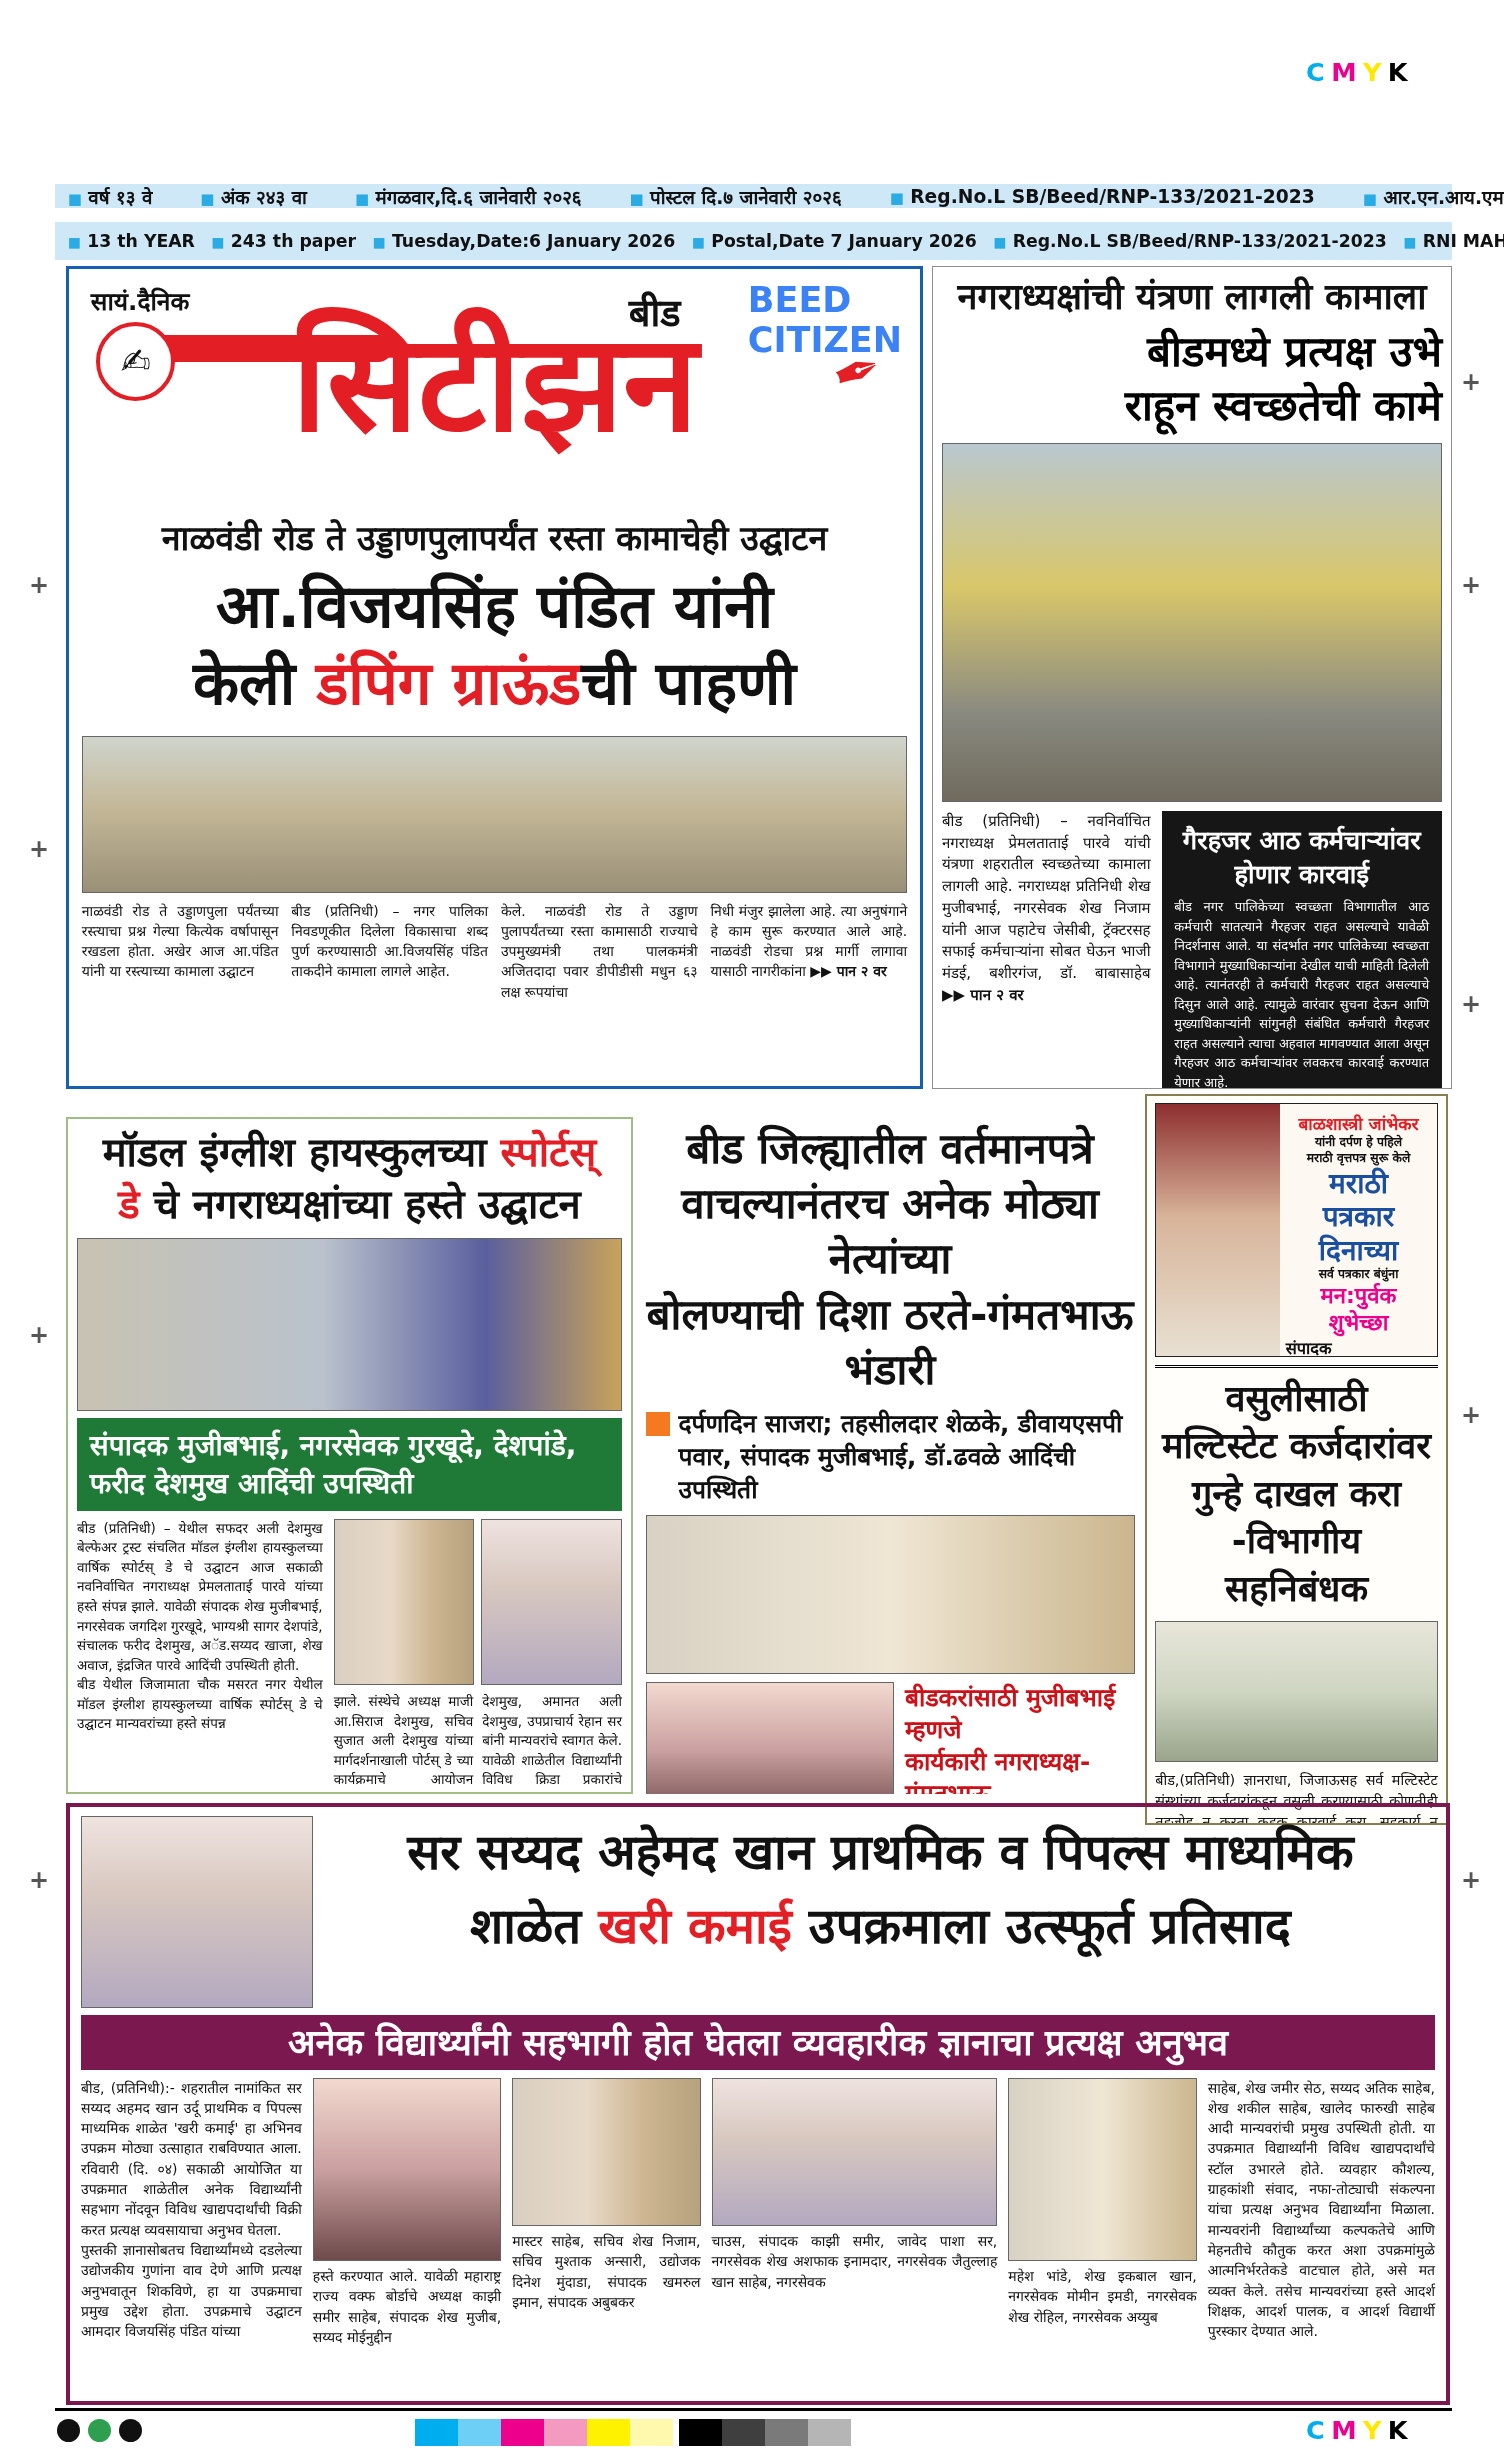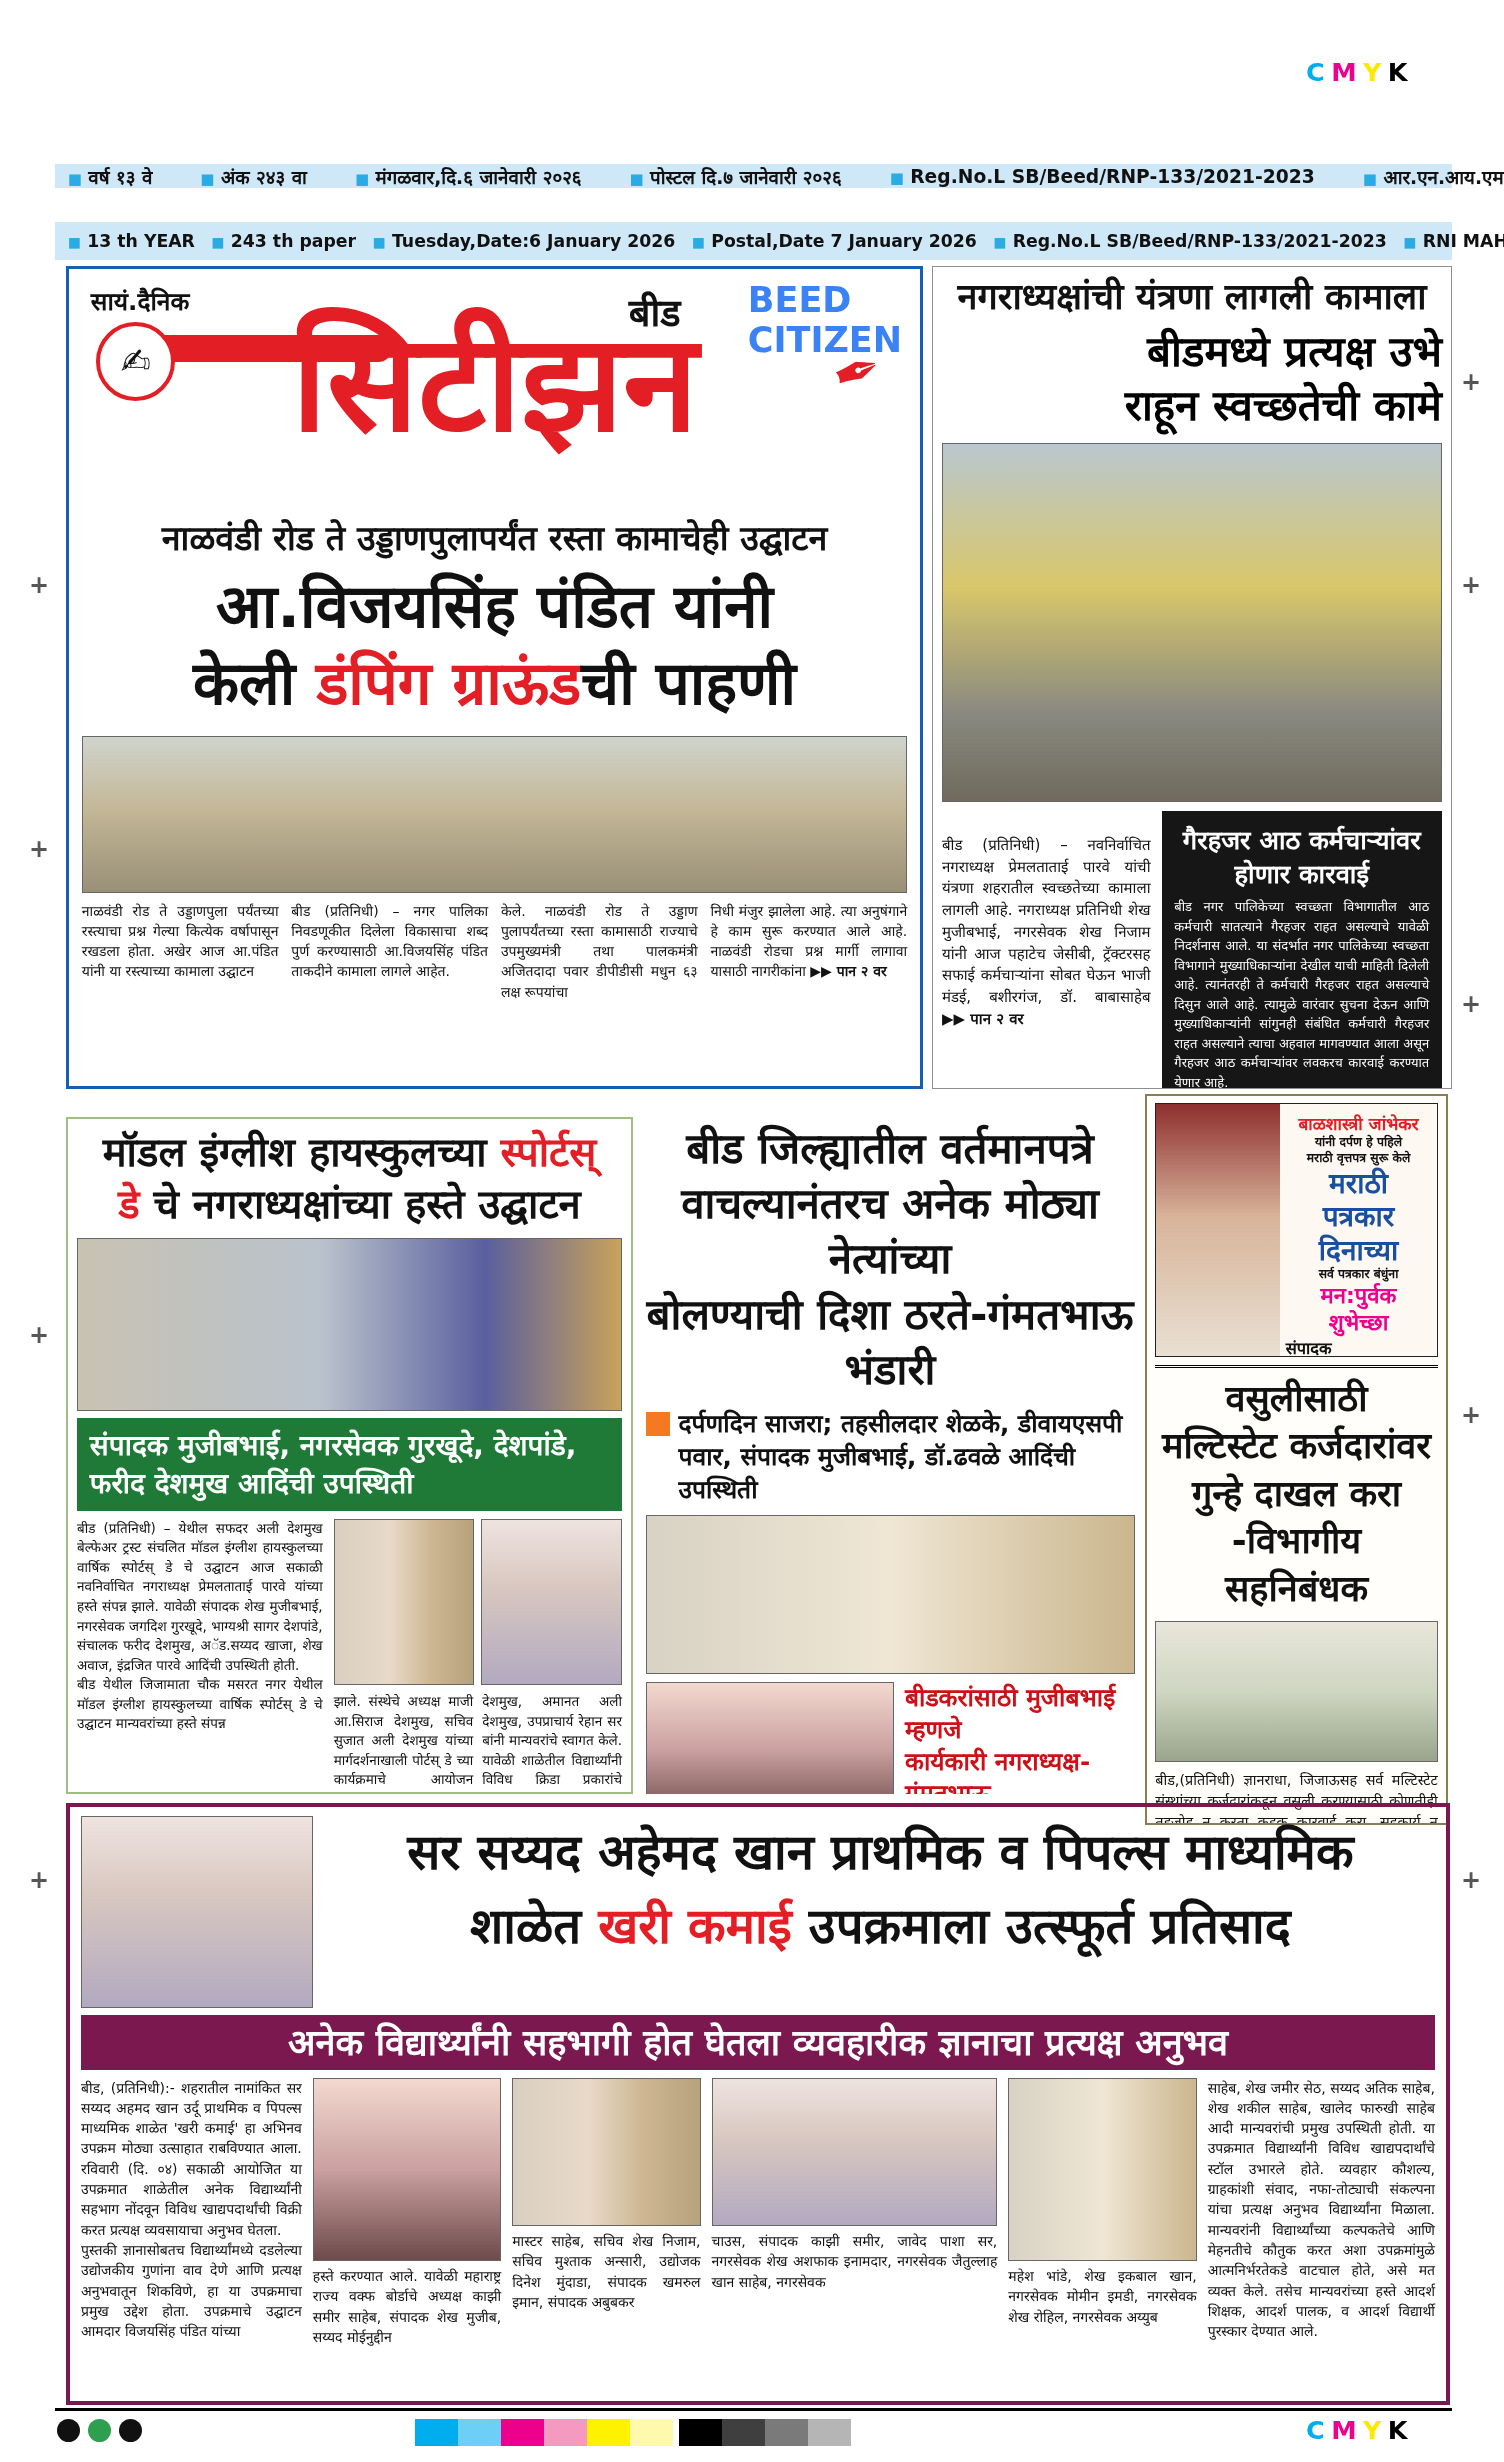--- a/index.html
+++ b/index.html
@@ -6,21 +6,21 @@
   body{width:1505px;height:2462px;position:relative;overflow:hidden;
        font-family:"DejaVu Sans","Liberation Sans",sans-serif;color:#111;}
   .abs{position:absolute;box-sizing:border-box;}
   .plus{position:absolute;color:#555;font-size:24px;font-weight:bold;}
   .plus::before{content:"+";}
   
   .infobar{position:absolute;left:55px;width:1397px;background:#cfe8f8;
            display:flex;align-items:center;gap:16.4px;padding:0 12.8px;box-sizing:border-box;}
   .ib-item{white-space:nowrap;font-weight:bold;}
   .ib-item::before{content:"■";color:#2aabe4;margin-right:6.4px;font-size:0.8em;}
-  .ib-m{top:164px;height:24px;font-size:18.7px;gap:48px;}
+  .ib-m{top:184px;height:24px;font-size:18.7px;gap:48px;}
   .ib-e{top:222px;height:38px;font-size:17.3px;}
   
   .cmyk{position:absolute;font-weight:800;font-size:25.5px;letter-spacing:6.4px;}
   .cmyk span{display:inline-block;}
   .c-c{color:#00aeef}.c-m{color:#ec008c}.c-y{color:#ffe800}.c-k{color:#000}
   
   .lead-box{left:66px;top:266px;width:857px;height:823px;border:3.6px solid #1660b4;padding:9px 12.8px;overflow:hidden;}
   .tr-box{left:932px;top:266px;width:520px;height:823px;border:1.8px solid #8e8e8e;padding:7.3px 9px;overflow:hidden;}
   .sports-box{left:66px;top:1117px;width:567px;height:677px;border:2.7px solid #9fbe83;padding:7.3px 9px;overflow:hidden;}
   .darpan-box{left:640px;top:1117px;width:500px;height:677px;padding:3.6px 5.5px;overflow:hidden;}
@@ -149,21 +149,21 @@
     <div class="bt"><span>निधी मंजुर झालेला आहे. त्या अनुषंगाने हे काम सुरू करण्यात आले आहे. नाळवंडी रोडचा प्रश्न मार्गी लागावा यासाठी नागरीकांना</span> <span class="cont">▶▶ पान २ वर</span></div>
   </div>
 </section>
 
 <section class="abs tr-box">
   <div class="kick" style="font-size:36px;">नगराध्यक्षांची यंत्रणा लागली कामाला</div>
   <div class="blue-h pre" style="margin-top:5.5px;">बीडमध्ये प्रत्यक्ष उभे
 राहून स्वच्छतेची कामे</div>
   <div class="ph ph-machine" style="height:357px;margin-top:9px;"></div>
   <div style="display:flex;gap:11px;margin-top:9px;">
-    <div class="bt" style="width:45%;font-size:15px;margin-top:24px;">
+    <div class="bt" style="width:45%;font-size:15px;">
       <span>बीड (प्रतिनिधी) – नवनिर्वाचित नगराध्यक्ष प्रेमलताताई पारवे यांची यंत्रणा शहरातील स्वच्छतेच्या कामाला लागली आहे. नगराध्यक्ष प्रतिनिधी शेख मुजीबभाई, नगरसेवक शेख निजाम यांनी आज पहाटेच जेसीबी, ट्रॅक्टरसह सफाई कर्मचाऱ्यांना सोबत घेऊन भाजी मंडई, बशीरगंज, डॉ. बाबासाहेब</span> <span class="cont">▶▶ पान २ वर</span>
     </div>
     <div class="bb" style="width:55%;">
       <div class="bb-h">गैरहजर आठ कर्मचाऱ्यांवर होणार कारवाई</div>
       <div class="bb-p">बीड नगर पालिकेच्या स्वच्छता विभागातील आठ कर्मचारी सातत्याने गैरहजर राहत असल्याचे यावेळी निदर्शनास आले. या संदर्भात नगर पालिकेच्या स्वच्छता विभागाने मुख्याधिकाऱ्यांना देखील याची माहिती दिलेली आहे. त्यानंतरही ते कर्मचारी गैरहजर राहत असल्याचे दिसुन आले आहे. त्यामुळे वारंवार सुचना देऊन आणि मुख्याधिकाऱ्यांनी सांगुनही संबंधित कर्मचारी गैरहजर राहत असल्याने त्याचा अहवाल मागवण्यात आला असून गैरहजर आठ कर्मचाऱ्यांवर लवकरच कारवाई करण्यात येणार आहे.</div>
     </div>
   </div>
 </section>
 
 <section class="abs sports-box">

